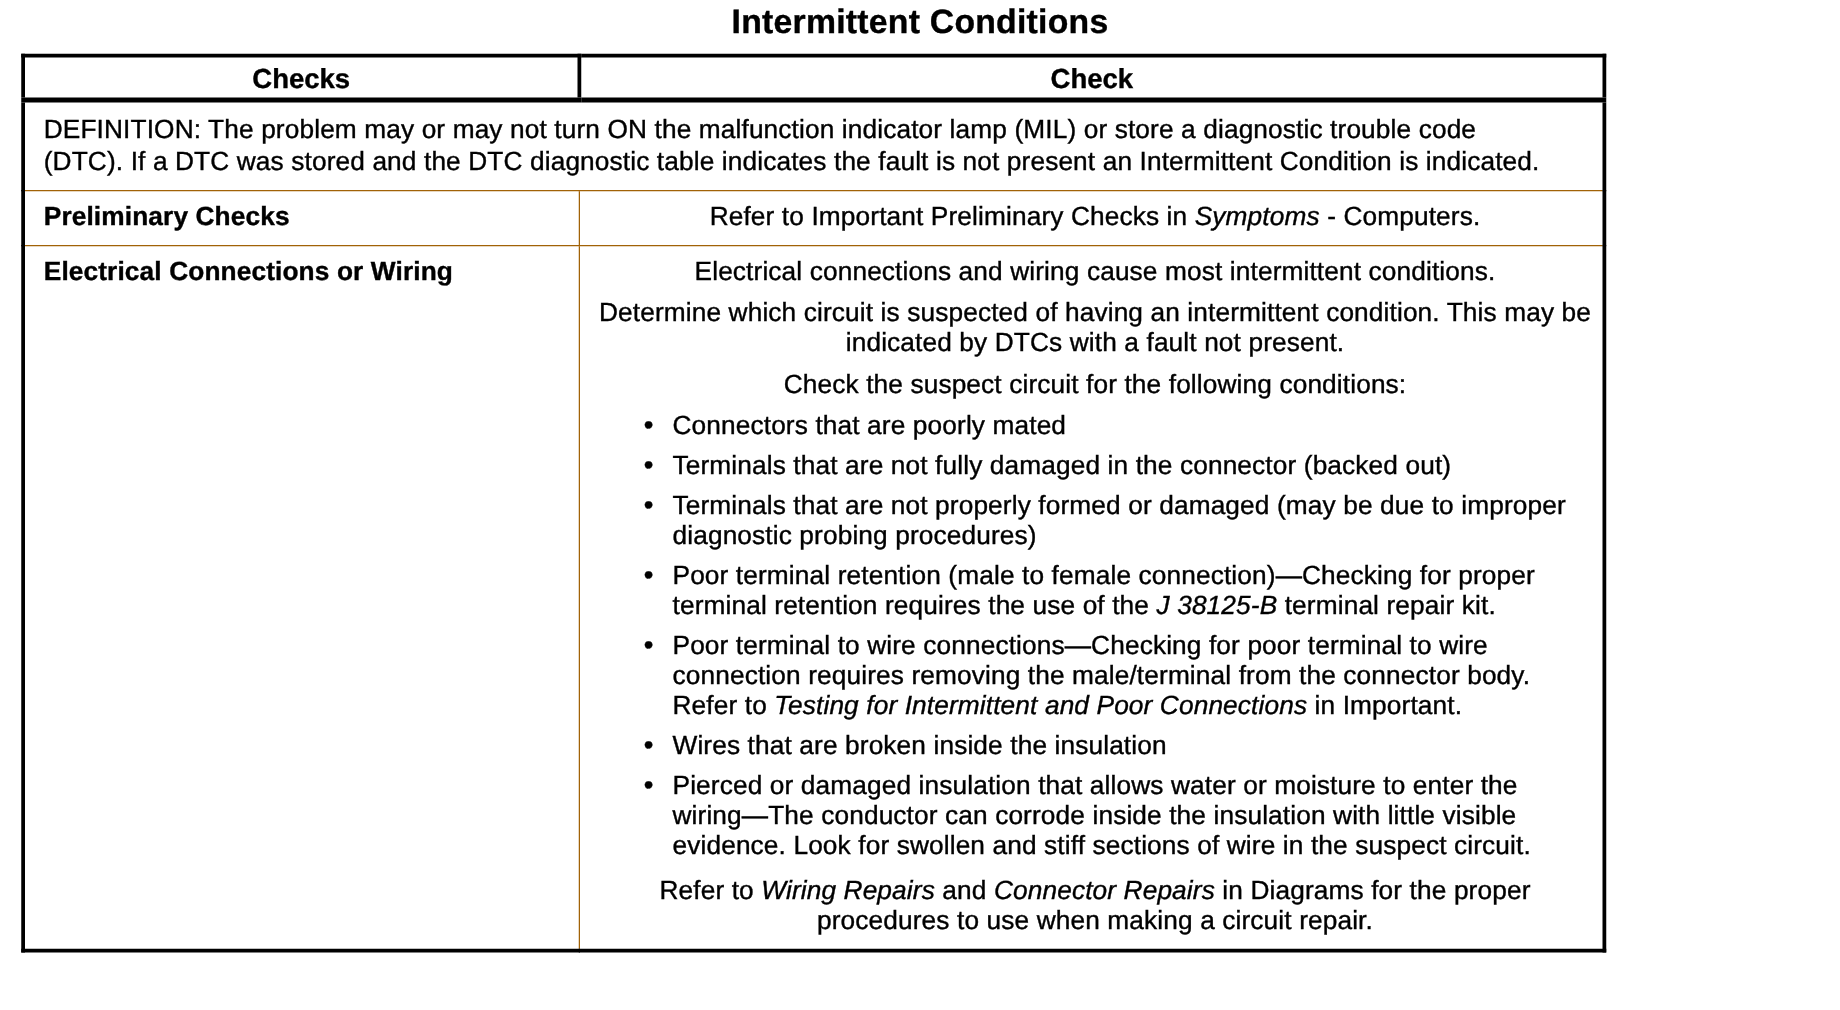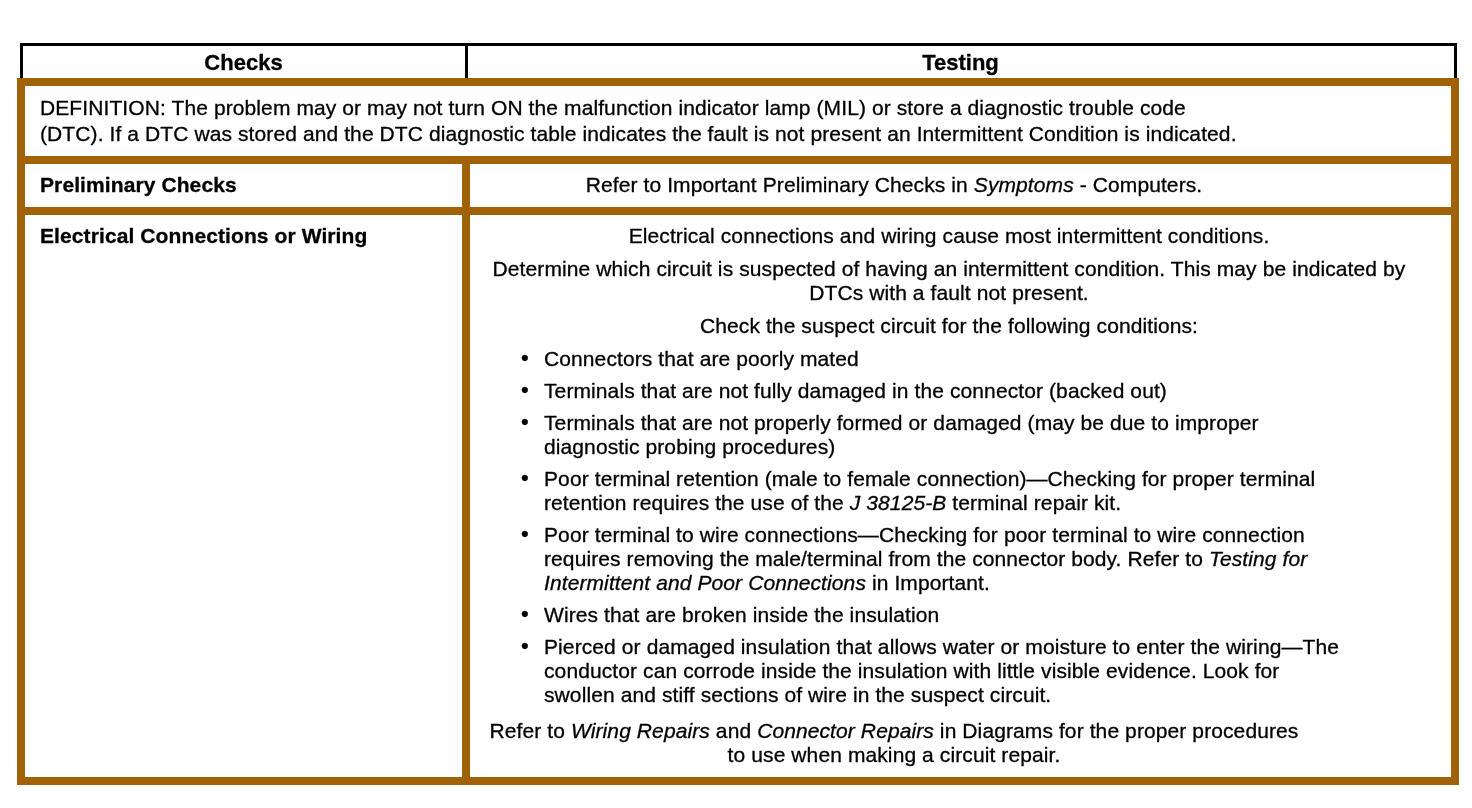--- a/index.html
+++ b/index.html
@@ -20,37 +20,37 @@
     width: 100%;
     text-align: center;
     font-size: 27px;
     font-weight: 700;
     letter-spacing: 0.2px;
   }
   table.cond-table {
     position: absolute;
     left: 17px;
     top: 43px;
-    width: 1442px;
+    width: 1268px;
     border-collapse: collapse;
     table-layout: fixed;
     border: 3px solid #000;
   }
   .cond-table col.c1 { width: 445px; }
   .cond-table th {
     border: 3px solid #000;
     border-bottom-width: 4px;
     font-size: 22px;
     font-weight: 700;
     text-align: center;
     padding: 4px 6px 3px 6px;
     line-height: 25px;
   }
   .cond-table td {
-    border: 8px solid #a16207;
+    border: 1px solid #a16207;
     vertical-align: top;
     font-size: 21px;
     line-height: 24px;
     letter-spacing: 0.1px;
   }
   td.definition-cell {
     padding: 9px 14px 9px 15px;
     line-height: 26px;
   }
   td.definition-cell .def-text { max-width: 1210px; display: block; }
@@ -77,30 +77,31 @@
     top: -1px;
     font-size: 22px;
   }
   .it { font-style: italic; }
 </style>
 </head>
 <body>
 
 <div class="page">
 
+  <div class="doc-title">Intermittent Conditions</div>
 
   <table class="cond-table">
     <colgroup>
       <col class="c1">
       <col class="c2">
     </colgroup>
     <thead>
       <tr>
         <th>Checks</th>
-        <th>Testing</th>
+        <th>Check</th>
       </tr>
     </thead>
     <tbody>
       <tr>
         <td class="definition-cell" colspan="2">
           <span class="def-text">DEFINITION: The problem may or may not turn ON the malfunction indicator lamp (MIL) or store a diagnostic trouble code (DTC). If a DTC was stored and the DTC diagnostic table indicates the fault is not present an Intermittent Condition is indicated.</span>
         </td>
       </tr>
       <tr>
         <td class="check-cell">Preliminary Checks</td>

